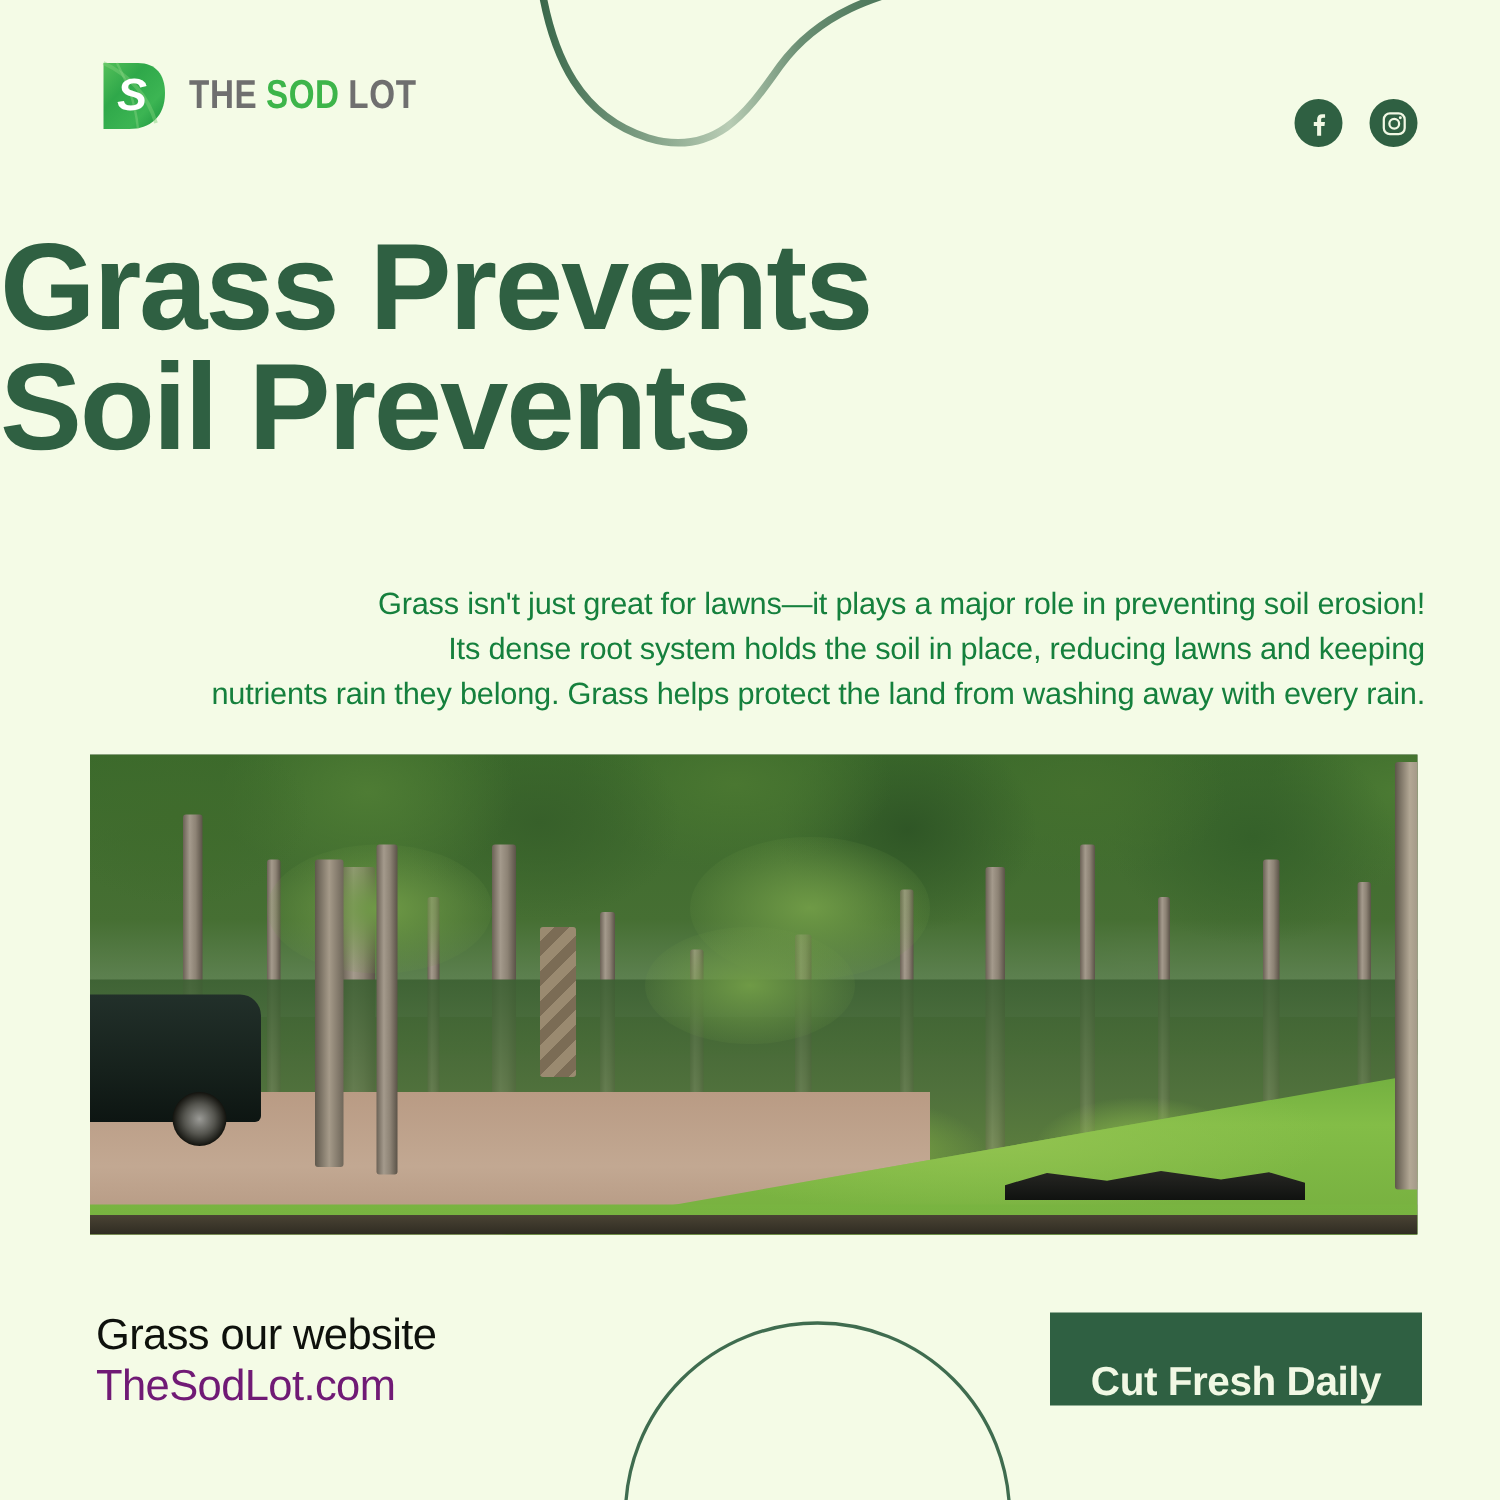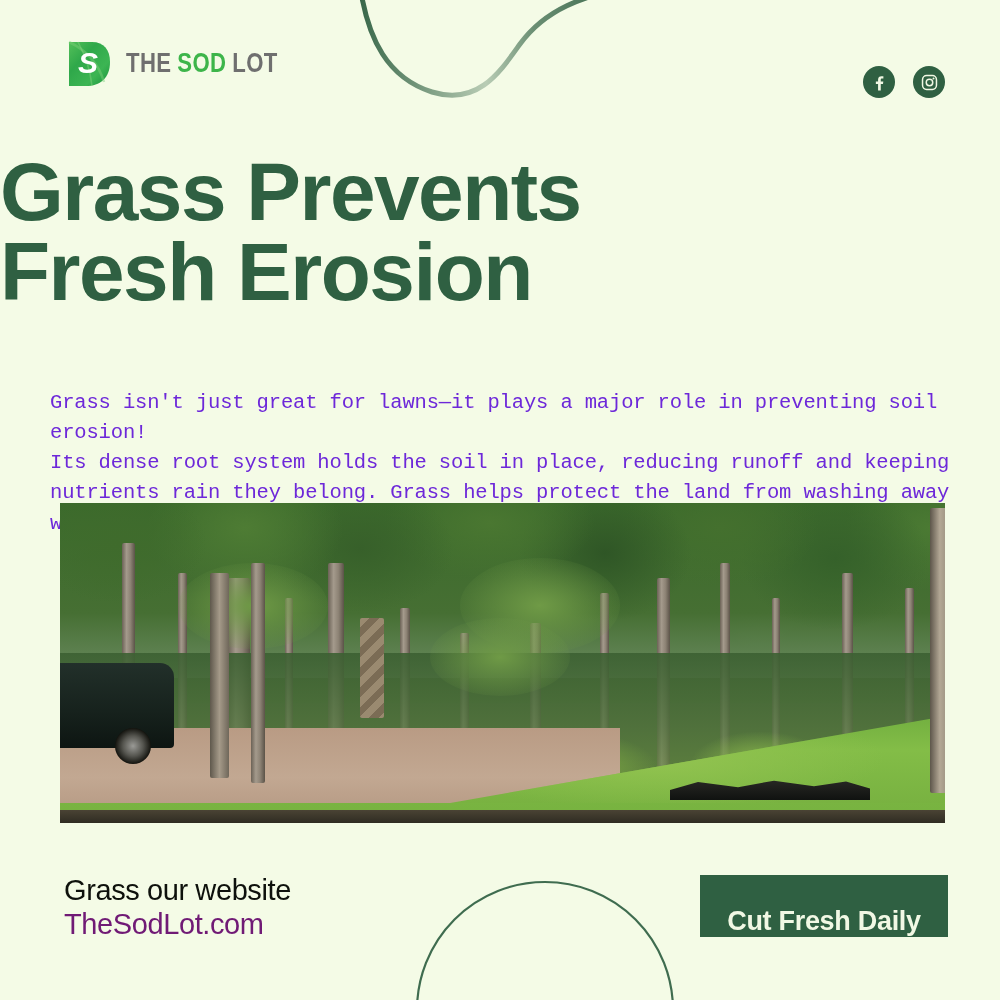--- a/index.html
+++ b/index.html
@@ -67,26 +67,25 @@
     font-size:82px;
     line-height:0.98;
     letter-spacing:-1.5px;
   }
   #headline .hl-line { display:block; }
 
   
   #bodycopy {
     position:absolute; left:50px; top:388px;
     width:900px;
-    text-align:left;
-    color:#6d28d9;
+    text-align:right;
+    color:#15803d;
     font-size:20.5px;
     line-height:1.47;
     letter-spacing:-0.15px;
-    font-family:Liberation Mono, monospace;
   }
   #bodycopy span { display:block; }
 
   
   #photo {
     position:absolute; left:60px; top:503px;
     width:885px; height:320px;
     overflow:hidden;
     background:#4f6b3c;
   }
@@ -251,26 +250,26 @@
           <rect x="3.2" y="3.2" width="17.6" height="17.6" rx="5.2" fill="none" stroke="#f1f8e4" stroke-width="1.9"></rect>
           <circle cx="12" cy="12" r="4.1" fill="none" stroke="#f1f8e4" stroke-width="1.9"></circle>
           <circle cx="17.1" cy="6.9" r="1.25" fill="#f1f8e4"></circle>
         </svg>
       </div>
     </div>
   </div>
 
   <div id="headline">
     <span class="hl-line">Grass Prevents</span>
-    <span class="hl-line">Fresh Erosion</span>
+    <span class="hl-line">Soil Prevents</span>
   </div>
 
   <div id="bodycopy">
     <span>Grass isn't just great for lawns—it plays a major role in preventing soil erosion!</span>
-    <span>Its dense root system holds the soil in place, reducing runoff and keeping</span>
+    <span>Its dense root system holds the soil in place, reducing lawns and keeping</span>
     <span>nutrients rain they belong. Grass helps protect the land from washing away with every rain.</span>
   </div>
 
   <div id="photo" title="Shaded park lawn with palm trees, oak trees and fresh cut sod">
     <div class="ph" id="ph-sky"></div>
     <div class="ph" id="ph-canopy"></div>
 
     <div class="ph trunk" style="left:62px;  top:40px;  width:13px; height:215px;"></div>
     <div class="ph trunk" style="left:118px; top:70px;  width:9px;  height:175px;"></div>
     <div class="ph trunk" style="left:168px; top:75px;  width:22px; height:195px;"></div>

